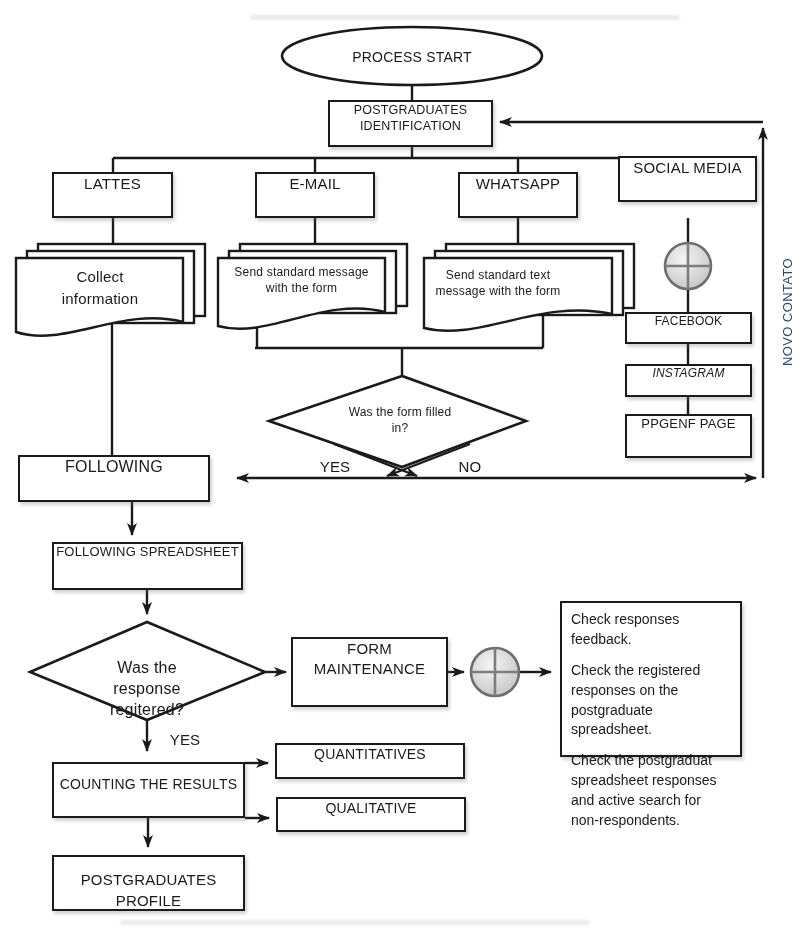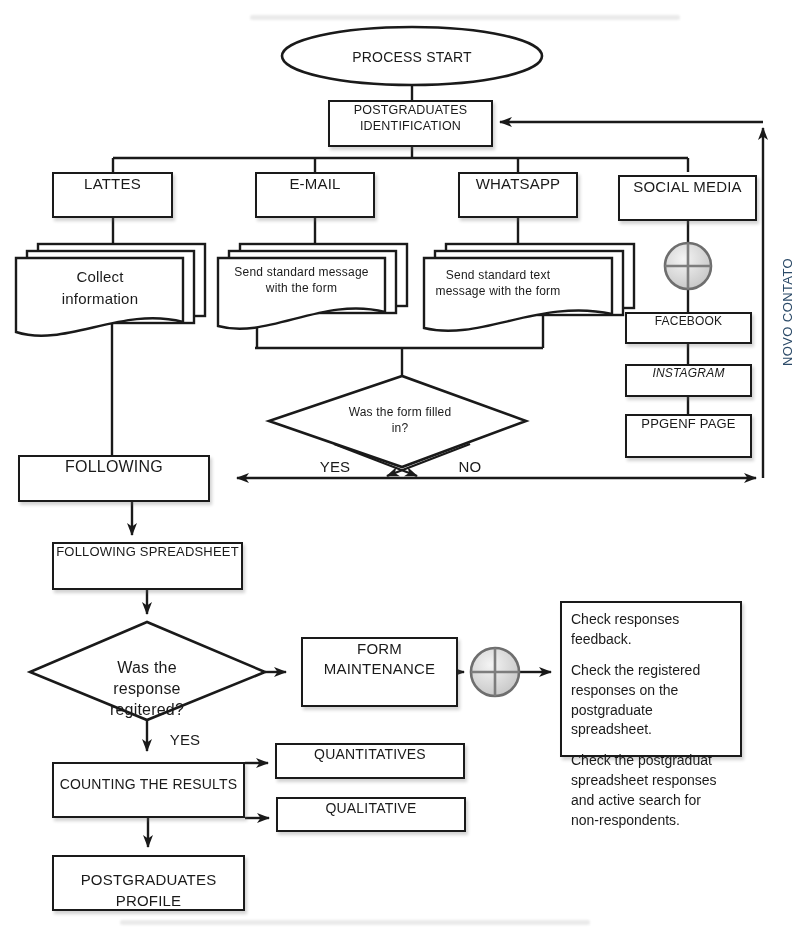--- a/index.html
+++ b/index.html
@@ -144,21 +144,21 @@
   </div>
 
   <div class="box" style="left:255px;top:172px;width:120px;height:46px;font-size:15px;">
     <span>E-MAIL</span>
   </div>
 
   <div class="box" style="left:458px;top:172px;width:120px;height:46px;font-size:15px;">
     <span>WHATSAPP</span>
   </div>
 
-  <div class="box" style="left:618px;top:175px;width:139px;height:46px;font-size:15px;">
+  <div class="box" style="left:618px;top:156px;width:139px;height:46px;font-size:15px;">
     <span>SOCIAL MEDIA</span>
   </div>
 
   <div class="box" style="left:625px;top:312px;width:127px;height:32px;font-size:12px;">
     <span>FACEBOOK</span>
   </div>
 
   <div class="box" style="left:625px;top:364px;width:127px;height:33px;font-size:12px;font-style:italic;">
     <span>INSTAGRAM</span>
   </div>
@@ -168,21 +168,21 @@
   </div>
 
   <div class="box" style="left:18px;top:455px;width:192px;height:47px;font-size:16px;">
     <span>FOLLOWING</span>
   </div>
 
   <div class="box" style="left:52px;top:542px;width:191px;height:48px;font-size:13px;">
     <span>FOLLOWING SPREADSHEET</span>
   </div>
 
-  <div class="box" style="left:301px;top:637px;width:157px;height:70px;font-size:15px;padding:0 16px;">
+  <div class="box" style="left:291px;top:637px;width:157px;height:70px;font-size:15px;padding:0 16px;">
     <span>FORM MAINTENANCE</span>
   </div>
 
   <div class="note" style="left:560px;top:601px;width:182px;height:156px;">
     <p>Check responses feedback.</p>
     <p>Check the registered responses on the postgraduate spreadsheet.</p>
     <p>Check the postgraduat spreadsheet responses and active search for non-respondents.</p>
   </div>
 
   <div class="box" style="left:52px;top:762px;width:193px;height:56px;font-size:14px;align-items:flex-start;padding-top:11px;">

